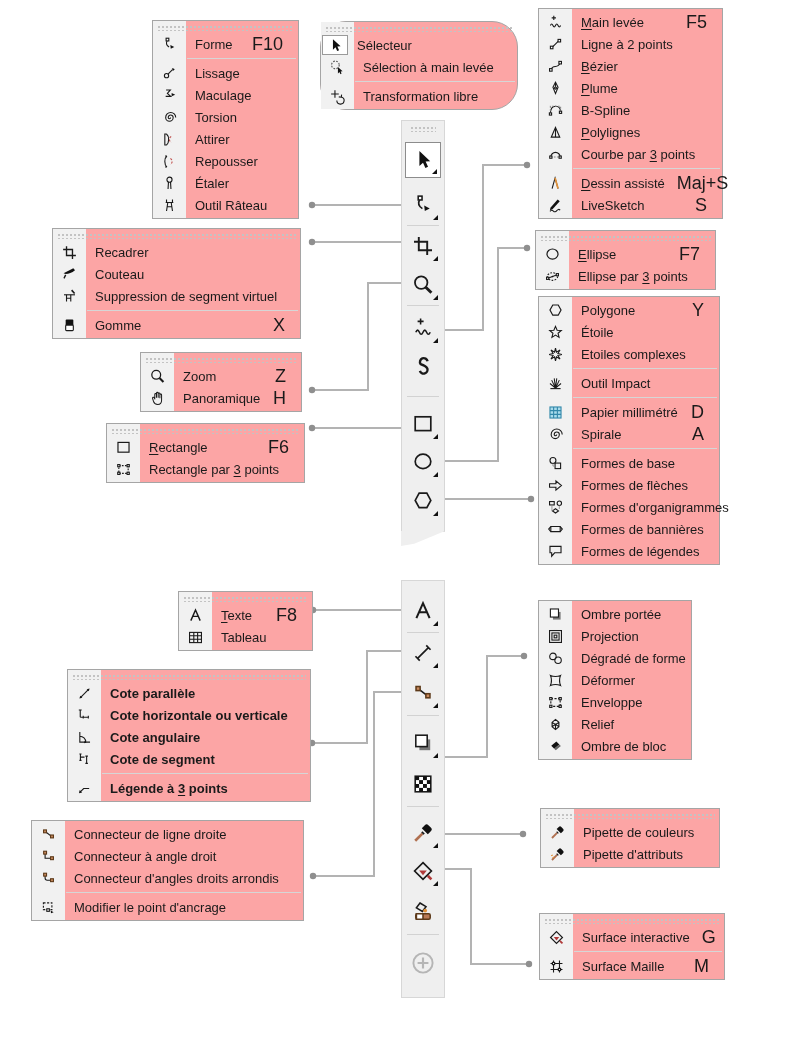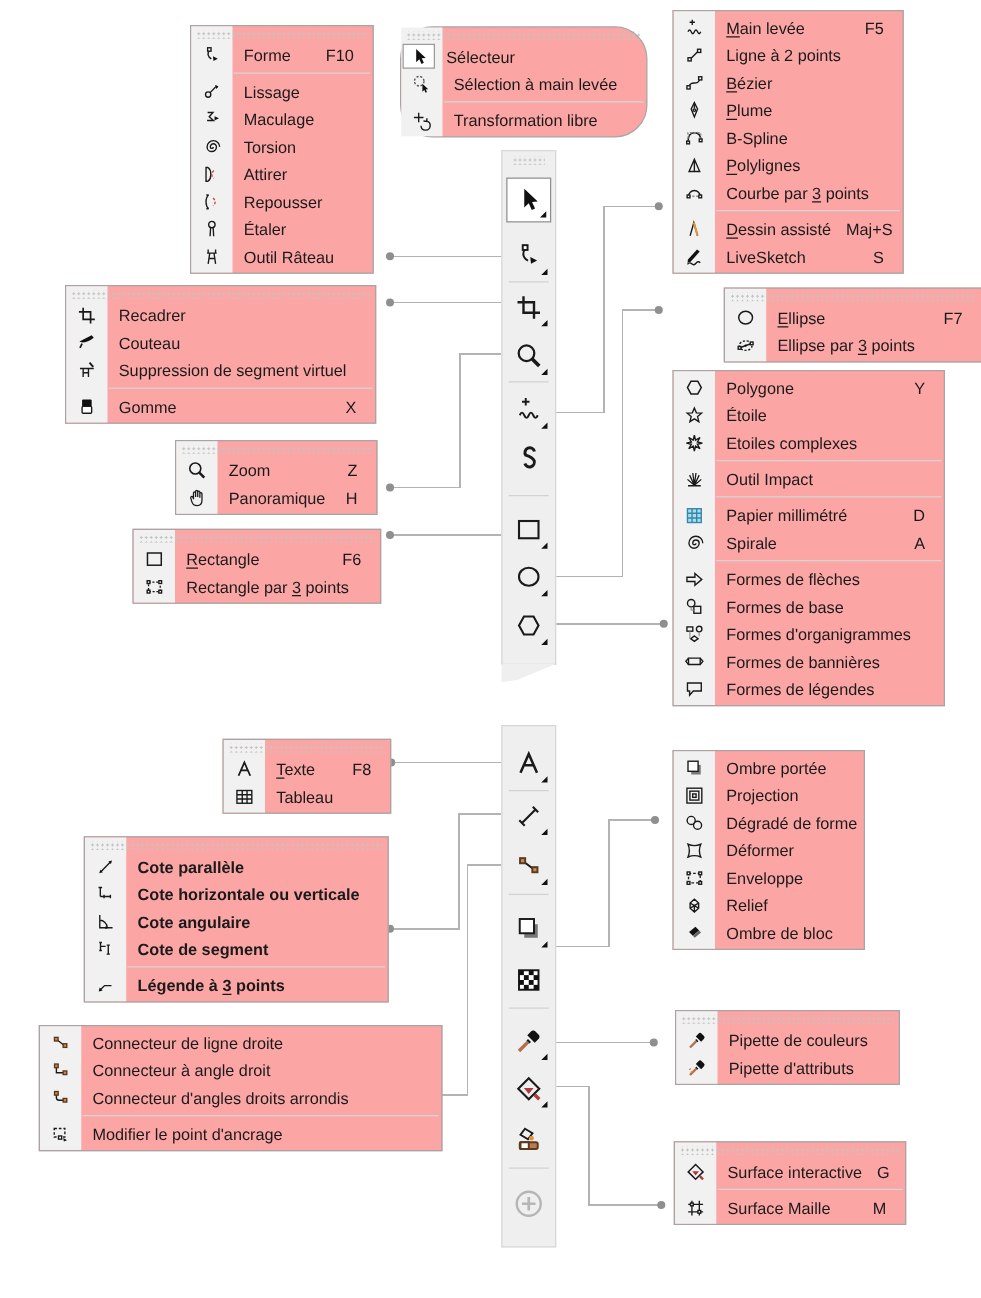--- a/index.html
+++ b/index.html
@@ -10,21 +10,21 @@
   .menu{position:absolute;background:#fca5a5;border:1px solid #a5a5a5;box-sizing:border-box;padding:2px 0;}
   .icon-strip{position:absolute;left:0;top:0;bottom:0;width:33px;background:#f1f1f1;}
   .grip{position:relative;height:7px;margin:1px 4px 2px 4px;
         background-image:radial-gradient(circle,#c3c3c3 0.9px,rgba(0,0,0,0) 1.05px);
         background-size:4px 4px;background-position:0 1px;}
   .mrow{position:relative;display:flex;align-items:center;height:22px;}
   .mcell{width:33px;display:flex;align-items:center;justify-content:center;flex:0 0 33px;}
   .mcell.boxed{background:#fff;outline:1px solid #9a9a9a;outline-offset:-1px;height:20px;margin-left:1px;width:26px;flex:0 0 26px;margin-right:6px;}
   .mlabel{font-size:13px;padding-left:9px;white-space:nowrap;}
   .mcell.boxed + .mlabel{padding-left:3px;}
-  .mshort{margin-left:auto;padding-right:15px;font-size:13px;padding-left:12px;}
+  .mshort{margin-left:auto;padding-right:15px;font-size:18px;padding-left:12px;}
   .msep{height:0;border-top:1px solid #d6d6d6;margin:3px 2px 3px 34px;}
   .ul{text-decoration:underline;text-underline-offset:2px;}
   .icon svg{display:block;}
   
   .toolbar{position:absolute;background:#efefef;border:1px solid #d7d7d7;box-sizing:border-box;}
   .taper{position:absolute;background:#efefef;}
   .tool{position:absolute;left:3px;width:36px;height:36px;display:flex;align-items:center;justify-content:center;box-sizing:border-box;}
   .tool.sel{background:#fff;border:1px solid #8c8c8c;}
   .fly{position:absolute;right:3px;bottom:3px;width:0;height:0;border-left:5px solid transparent;border-bottom:5px solid #111;}
   .tsep{position:absolute;left:5px;right:5px;height:0;border-top:1px solid #d2d2d2;}
@@ -529,21 +529,21 @@
               <svg viewBox="0 0 20 20" width="17" height="17" fill="none" stroke="#1a1a1a" stroke-width="1.3">
                 <path d="M6.5 3 h7 a1 1 0 0 1 1 1 v5.5 h-9 V4 a1 1 0 0 1 1-1 Z" fill="#111" stroke="none"></path>
                 <rect x="5.5" y="9.5" width="9" height="6.5" rx="1" fill="#fff"></rect>
               </svg>
             </span>
           </div>
           <span class="mlabel">Gomme</span>
           <span class="mshort">X</span>
         </div>
       </div>
-      <div class="menu" style="left: 535px; top: 230px; width: 207px; margin-left: 44px;">
+      <div class="menu" style="left: 535px; top: 230px; width: 181px;">
         <div class="icon-strip"></div>
         <div class="grip"></div>
         <div class="mrow">
           <div class="mcell">
             <span class="icon">
               <svg viewBox="0 0 20 20" width="17" height="17" fill="none" stroke="#1a1a1a" stroke-width="1.3">
                 <ellipse cx="10" cy="9.5" rx="6.5" ry="6" stroke-width="1.4"></ellipse>
               </svg>
             </span>
           </div>
@@ -558,21 +558,21 @@
                 <path d="M4.5 12 L15.5 8"></path>
                 <rect x="3" y="10.8" width="2.6" height="2.6" fill="#fff"></rect>
                 <rect x="14.4" y="6.6" width="2.6" height="2.6" fill="#fff"></rect>
                 <circle cx="10" cy="10" r="1" fill="#111" stroke="none"></circle>
               </svg>
             </span>
           </div>
           <span class="mlabel">Ellipse par <span class="ul">3</span> points</span>
         </div>
       </div>
-      <div class="menu" style="left: 538px; top: 296px; width: 218px;">
+      <div class="menu" style="left: 538px; top: 296px; width: 182px;">
         <div class="icon-strip"></div>
         <div class="mrow">
           <div class="mcell">
             <span class="icon">
               <svg viewBox="0 0 20 20" width="17" height="17" fill="none" stroke="#1a1a1a" stroke-width="1.3">
                 <path d="M6.8 3.5 h6.4 l3.3 6 -3.3 6 h-6.4 l-3.3-6 Z" stroke-width="1.4"></path>
               </svg>
             </span>
           </div>
           <span class="mlabel">Polygone</span>
@@ -628,41 +628,41 @@
             <span class="icon">
               <svg viewBox="0 0 20 20" width="17" height="17" fill="none" stroke="#1a1a1a" stroke-width="1.3">
                 <path d="M11.5 10 a1.5 1.5 0 1 1 -3 0 a3 3 0 1 1 6 0 a4.8 4.8 0 1 1 -9.6 0 a6.5 6.5 0 1 1 13 0"></path>
               </svg>
             </span>
           </div>
           <span class="mlabel">Spirale</span>
           <span class="mshort">A</span>
         </div>
         <div class="msep"></div>
-        <div class="mrow">
-          <div class="mcell">
-            <span class="icon">
-              <svg viewBox="0 0 20 20" width="17" height="17" fill="none" stroke="#1a1a1a" stroke-width="1.3">
-                <path d="M3 8 H10.5 V4.5 L17 10 L10.5 15.5 V12 H3 Z"></path>
-              </svg>
-            </span>
-          </div>
-          <span class="mlabel">Formes de flèches</span>
-        </div>
         <div class="mrow">
           <div class="mcell">
             <span class="icon">
               <svg viewBox="0 0 20 20" width="17" height="17" fill="none" stroke="#1a1a1a" stroke-width="1.3">
                 <circle cx="7" cy="6.5" r="3.5"></circle>
                 <rect x="9.5" y="9.5" width="6.5" height="6.5"></rect>
                 <path d="M7 10 V13 h2.5" stroke="#888" stroke-width="1"></path>
               </svg>
             </span>
           </div>
           <span class="mlabel">Formes de base</span>
+        </div>
+        <div class="mrow">
+          <div class="mcell">
+            <span class="icon">
+              <svg viewBox="0 0 20 20" width="17" height="17" fill="none" stroke="#1a1a1a" stroke-width="1.3">
+                <path d="M3 8 H10.5 V4.5 L17 10 L10.5 15.5 V12 H3 Z"></path>
+              </svg>
+            </span>
+          </div>
+          <span class="mlabel">Formes de flèches</span>
         </div>
         <div class="mrow">
           <div class="mcell">
             <span class="icon">
               <svg viewBox="0 0 20 20" width="17" height="17" fill="none" stroke="#1a1a1a" stroke-width="1.3">
                 <rect x="3" y="3" width="5.5" height="4"></rect>
                 <circle cx="14.5" cy="5" r="2.6"></circle>
                 <path d="M10 11.5 L13.5 14 L10 16.5 L6.5 14 Z"></path>
                 <path d="M5.8 7 V14 M14.5 7.6 V11.8" stroke="#888" stroke-width="1"></path>
               </svg>
@@ -826,21 +826,21 @@
             <span class="icon">
               <svg viewBox="0 0 20 20" width="17" height="17" fill="none" stroke="#1a1a1a" stroke-width="1.3">
                 <path d="M4.8 14.2 L9 10 H15.5"></path>
                 <path d="M3.5 15.5 l3.7-0.9 -2.8-2.8 Z" fill="#111" stroke="none"></path>
               </svg>
             </span>
           </div>
           <span class="mlabel">Légende à <span class="ul">3</span> points</span>
         </div>
       </div>
-      <div class="menu" style="left: 31px; top: 820px; width: 323px;">
+      <div class="menu" style="left: 31px; top: 820px; width: 273px;">
         <div class="icon-strip"></div>
         <div class="mrow">
           <div class="mcell">
             <span class="icon">
               <svg viewBox="0 0 20 20" width="17" height="17" fill="none" stroke="#1a1a1a" stroke-width="1.3">
                 <path d="M6.5 6.8 L13.5 12.2"></path>
                 <rect x="4.2" y="4.6" width="3.4" height="3.4" fill="#c98a5e" stroke="#5d3a1a"></rect>
                 <rect x="12.4" y="10.6" width="3.4" height="3.4" fill="#c98a5e" stroke="#5d3a1a"></rect>
               </svg>
             </span>

